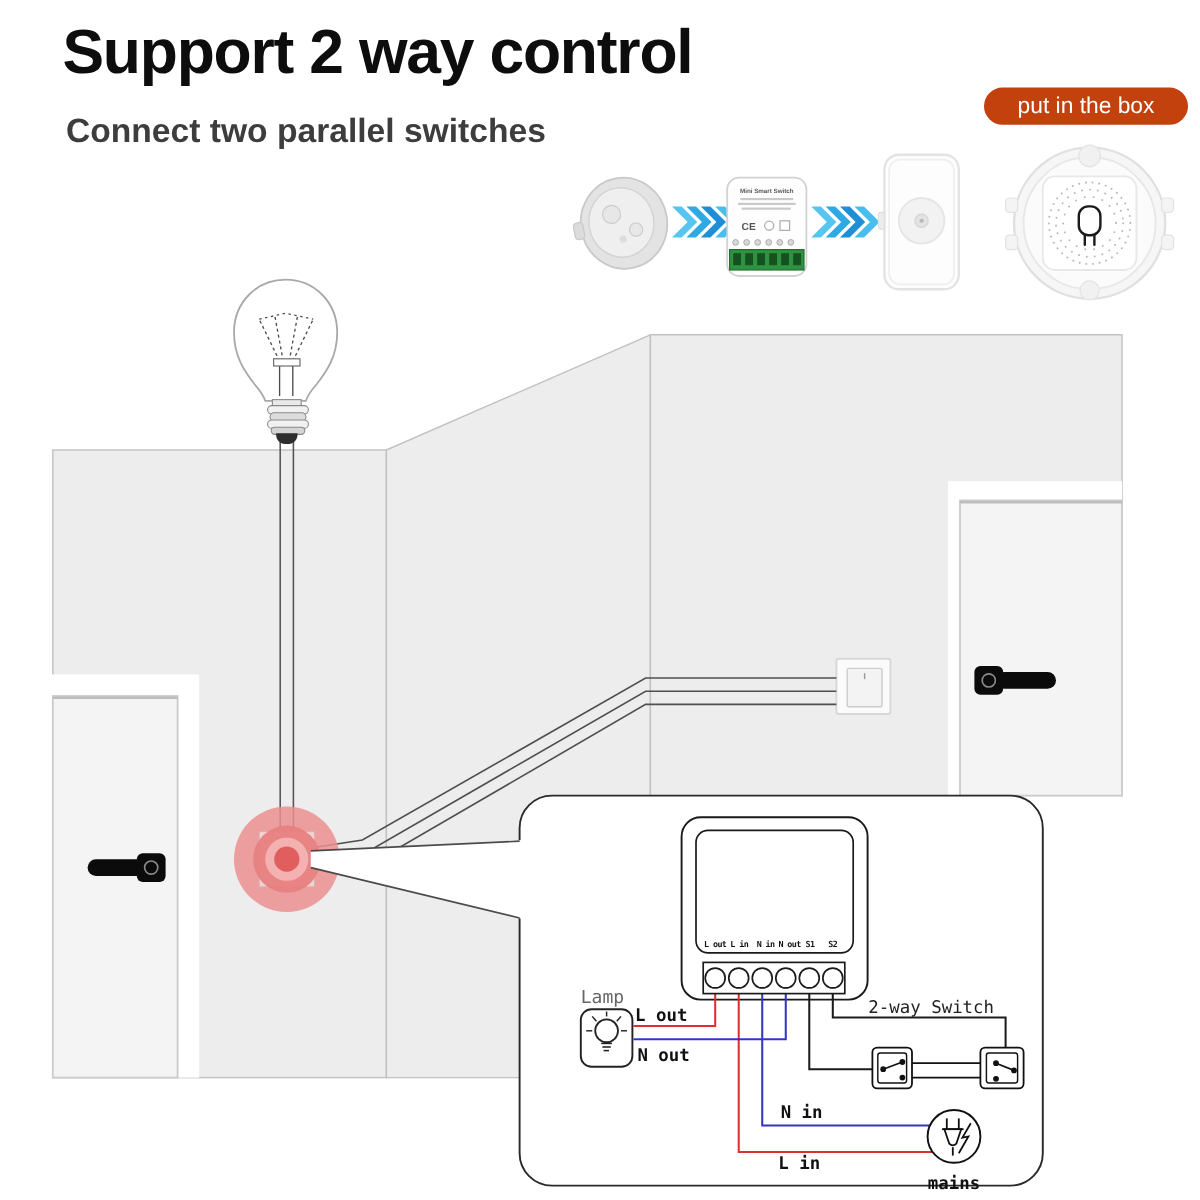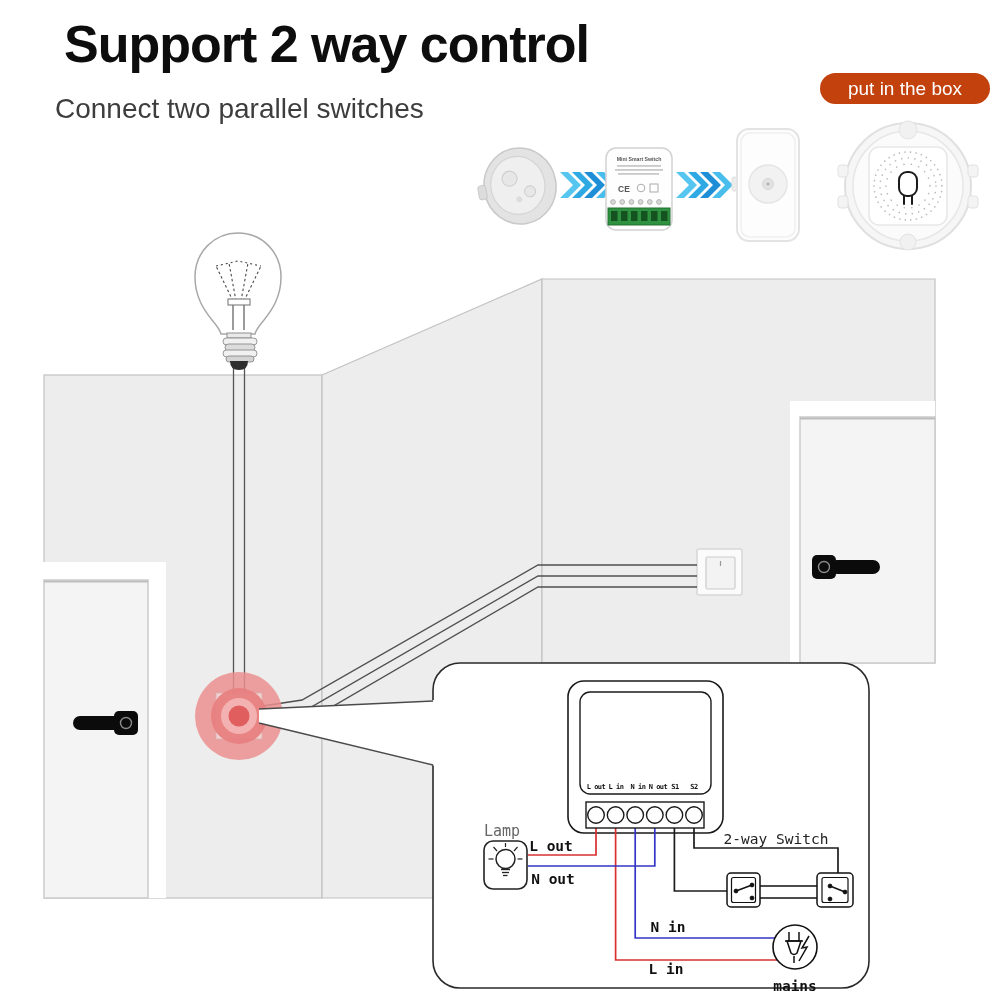--- a/index.html
+++ b/index.html
@@ -2,25 +2,25 @@
 <html><head>
 <meta charset="utf-8">
 <style>
   html,body{margin:0;padding:0;}
   body{
     width:1000px;height:1000px;position:relative;background:#ffffff;
     font-family:"Liberation Sans",sans-serif;overflow:hidden;
   }
   .title{
     position:absolute;left:52px;top:14px;
-    font-size:52px;font-weight:bold;letter-spacing:-1px;color:#0d0d0d;margin-left:12px;
+    font-size:52px;font-weight:bold;letter-spacing:-1px;color:#0d0d0d;
   }
   .subtitle{
     position:absolute;left:55px;top:90px;
-    font-size:28px;line-height:37px;color:#3d3d3d;
+    font-size:28px;line-height:37px;color:#3d3d3d;font-weight:bold;
   }
   .badge{
     position:absolute;left:820px;top:73px;width:170px;height:31px;
     background:#c2410c;border-radius:16px;color:#ffffff;
     font-size:19px;display:flex;align-items:center;justify-content:center;
   }
   svg{position:absolute;left:0;top:0;}
   .diag-label{font-family:"DejaVu Sans Mono",monospace;font-weight:bold;font-size:14.5px;fill:#111;}
   .diag-label-light{font-family:"DejaVu Sans Mono",monospace;font-size:15px;fill:#666;}
   .tlabel{font-family:"DejaVu Sans Mono",monospace;font-weight:bold;font-size:7px;letter-spacing:-0.5px;fill:#111;}

